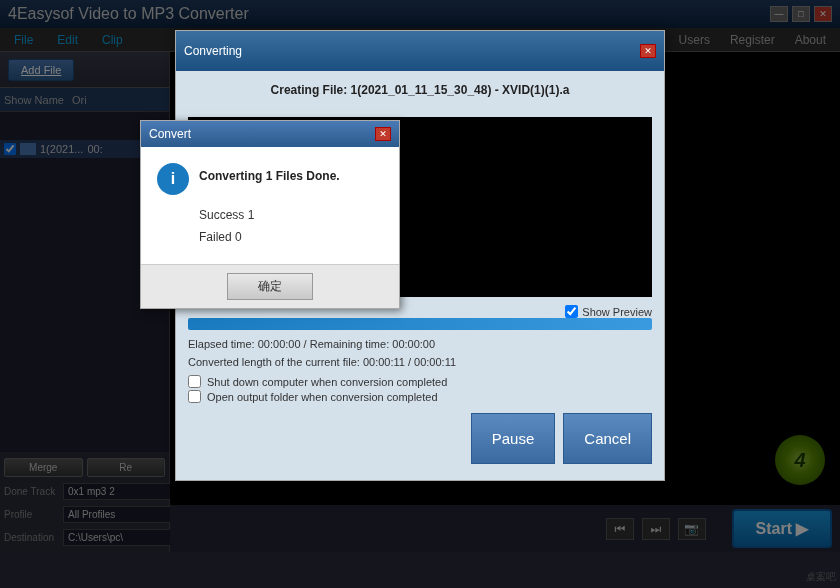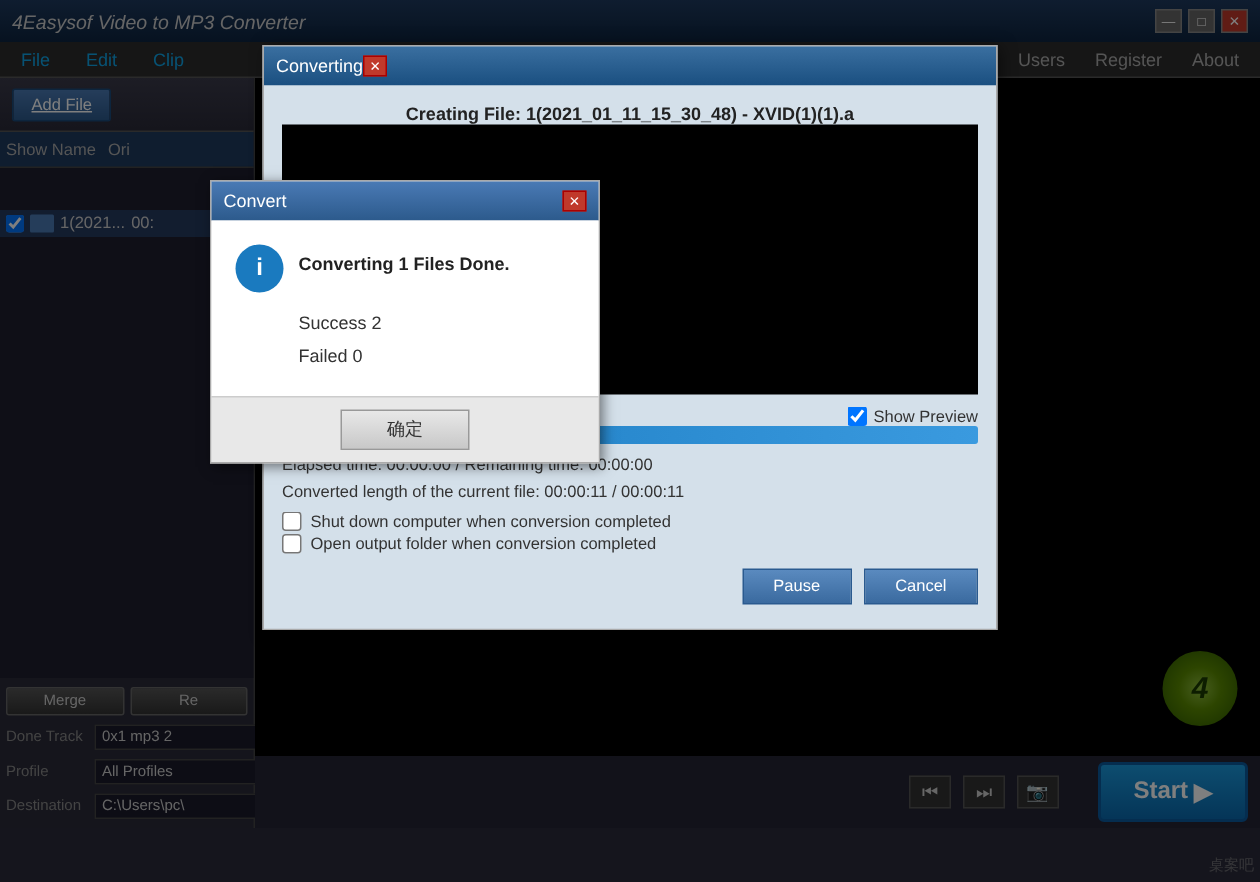--- a/index.html
+++ b/index.html
@@ -25,23 +25,22 @@
     .title-bar {
       background: linear-gradient(180deg, #1e3a5f 0%, #0d2440 100%);
       height: 28px;
       display: flex;
       align-items: center;
       justify-content: space-between;
       padding: 0 8px;
       color: white;
     }
     .title-bar-text {
-      font-size: 13px;
+      font-size: 16px;
       color: #ccc;
-      font-style: italic;
     }
     .title-bar-controls {
       display: flex;
       gap: 4px;
     }
     .win-btn {
       width: 18px;
       height: 16px;
       background: #666;
       border: 1px solid #888;
@@ -299,23 +298,24 @@
       top: 30px;
       left: 175px;
       width: 490px;
       background: #d4e0ea;
       border: 1px solid #aaa;
       box-shadow: 2px 2px 10px rgba(0,0,0,0.5);
       z-index: 200;
     }
     .converting-title-bar {
       background: linear-gradient(180deg, #3a6fa0 0%, #1a4f80 100%);
-      height: 26px;
-      display: flex;
-      align-items: center;
+      height: 40px;
+      display: flex;
+      align-items: center;
+      justify-content: space-between;
       padding: 0 8px;
       color: white;
       font-size: 12px;
     }
     .converting-close {
       width: 16px;
       height: 14px;
       background: #c0392b;
       border: 1px solid #a00;
       color: white;
@@ -327,21 +327,21 @@
     }
     .converting-body {
       padding: 12px;
       background: #d4e0ea;
     }
     .converting-filename {
       font-size: 12px;
       font-weight: bold;
       color: #222;
       text-align: center;
-      margin-bottom: 0;
+      margin-bottom: 20px;
     }
     .converting-video-preview {
       background: #000;
       height: 180px;
       margin-bottom: 8px;
     }
     .converting-show-preview {
       display: flex;
       align-items: center;
       justify-content: flex-end;
@@ -381,22 +381,22 @@
     .converting-actions {
       display: flex;
       justify-content: flex-end;
       gap: 8px;
       padding: 8px 0 4px 0;
     }
     .conv-btn {
       background: linear-gradient(180deg, #5a8abf 0%, #3a6a9f 100%);
       border: 1px solid #2a5a8f;
       color: white;
-      padding: 5px 20px;
-      font-size: 11px;
+      padding: 16px 20px;
+      font-size: 15px;
       cursor: pointer;
     }
 
     
     .convert-dialog {
       position: absolute;
       top: 120px;
       left: 140px;
       width: 260px;
       background: #f0f0f0;
@@ -629,21 +629,21 @@
     <div class="convert-title-bar">
       <span>Convert</span>
       <div class="convert-close-btn">✕</div>
     </div>
     <div class="convert-body">
       <div class="convert-message-row">
         <div class="info-icon">i</div>
         <div class="convert-message">Converting 1 Files Done.</div>
       </div>
       <div class="convert-stats">
-        <div>Success 2</div>
+        <div>Success 1</div>
         <div>Failed 0</div>
       </div>
     </div>
     <div class="convert-footer">
       <button class="confirm-btn">确定</button>
     </div>
   </div>
 
   <div class="watermark">桌案吧</div>
 </div>

